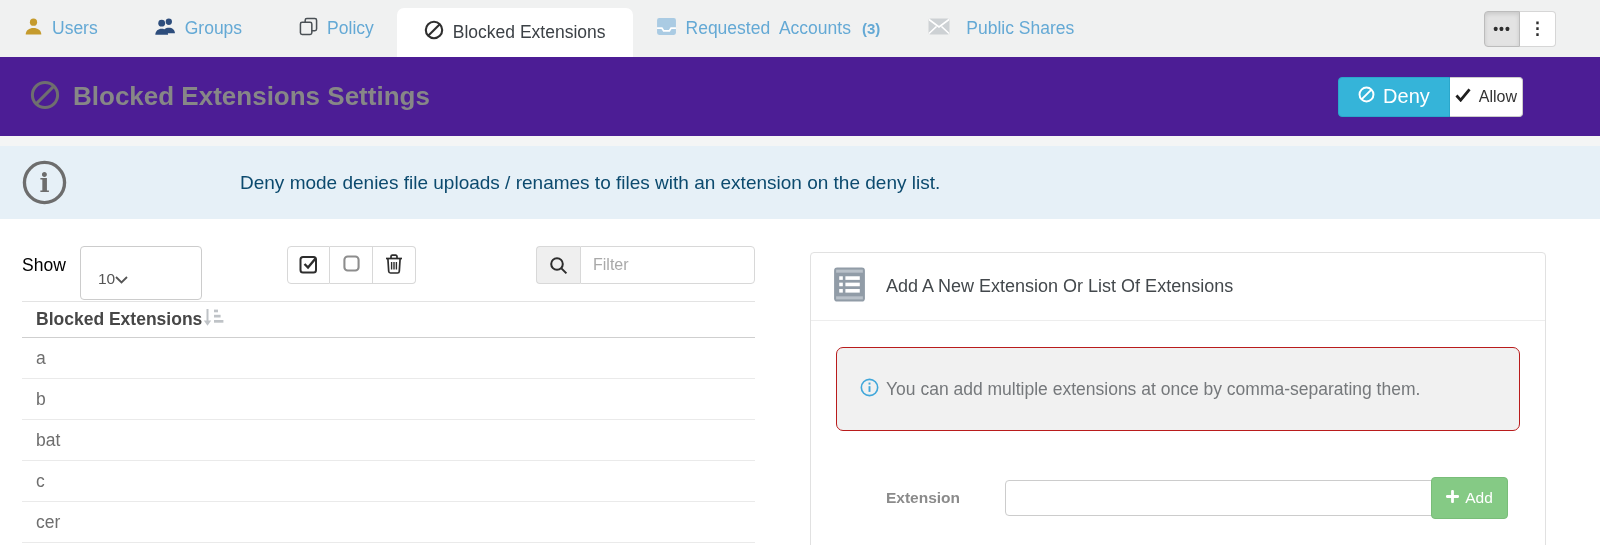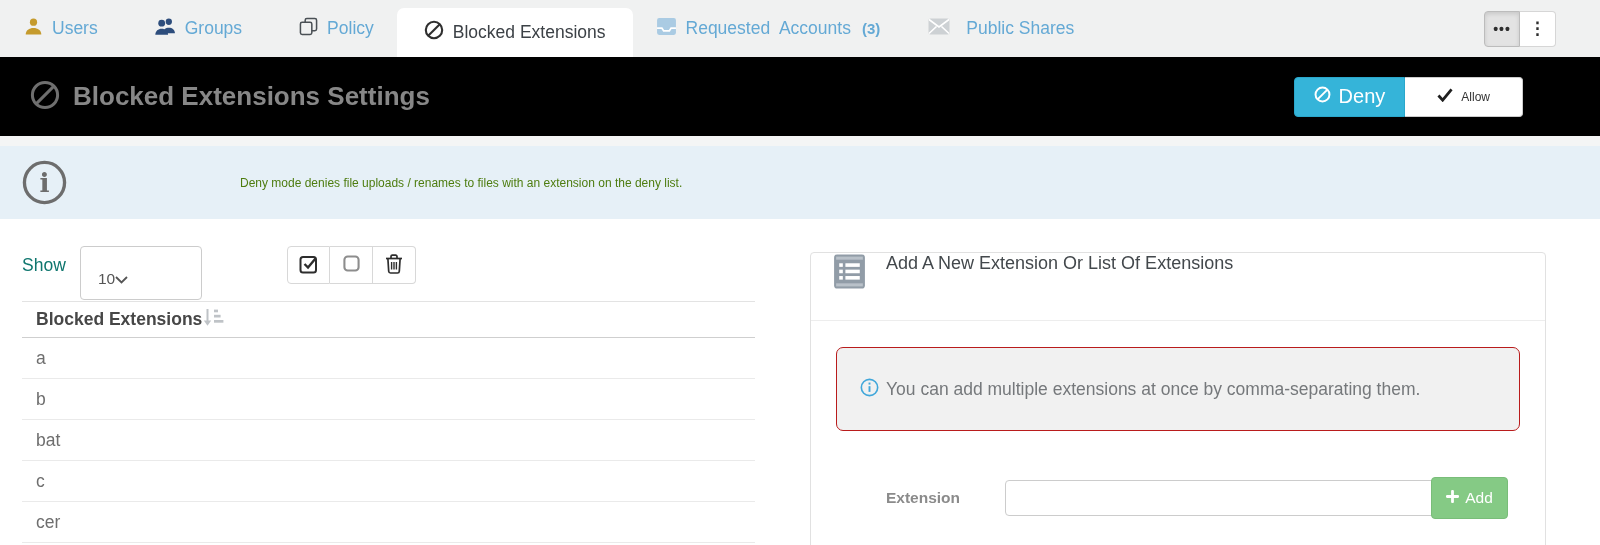--- a/index.html
+++ b/index.html
@@ -17,40 +17,40 @@
   .tab.active{background:#fff;border-radius:7px 7px 0 0;margin-top:8px;color:#3c4146;
               padding:0 27px;margin-left:4px;margin-right:4px;}
   .tab-actions{margin-left:auto;align-self:center;margin-right:44px;display:flex;}
   .mini-btn{width:36px;height:36px;display:flex;align-items:center;justify-content:center;
             font-size:14px;font-weight:bold;color:#2e2e2e;background:#fff;
             border:1px solid #d6d6d6;padding:0;cursor:pointer;letter-spacing:1px;}
   .mini-btn.pressed{background:#e3e3e3;border-color:#bcbcbc;border-radius:4px 0 0 4px;
                     box-shadow:inset 0 2px 4px rgba(0,0,0,.12);}
   .mini-btn.plain{border-left:none;border-radius:0 4px 4px 0;font-size:17px;letter-spacing:0;}
   
-  .header-band{position:absolute;top:57px;left:0;right:0;height:79px;background:#000000;
+  .header-band{position:absolute;top:57px;left:0;right:0;height:79px;background:#4c1d95;
                display:flex;align-items:center;padding:0 30px;}
   .page-title{font-size:26px;font-weight:bold;color:#878787;margin:0 0 0 13px;}
   .mode-group{margin-left:auto;display:flex;margin-right:47px;}
   .btn{display:flex;align-items:center;gap:8px;font-family:inherit;cursor:pointer;}
   .btn-deny{height:40px;padding:0 19px;background:#35b4d9;border:1px solid #2aa7cb;
             border-radius:4px 0 0 4px;color:#fff;font-size:20px;}
-  .btn-allow{height:40px;padding:0 32px;background:#fff;border:1px solid #ccc;border-left:none;
-             border-radius:0 4px 4px 0;color:#333;font-size:12px;}
+  .btn-allow{height:40px;padding:0 5px;background:#fff;border:1px solid #ccc;border-left:none;
+             border-radius:0 4px 4px 0;color:#333;font-size:16px;}
   
   .band-gap{position:absolute;top:136px;left:0;right:0;height:10px;background:#f4f5f5;}
   .banner{position:absolute;top:146px;left:0;right:0;height:73px;background:#e6f0f7;}
   .banner .big-info{position:absolute;left:21px;top:13px;}
   .banner .banner-text{position:absolute;left:240px;top:50%;transform:translateY(-50%);
-                       font-size:12px;color:#4d7c0f;}
+                       font-size:19px;color:#0c4a6e;}
   
   .left{position:absolute;left:22px;top:246px;width:733px;}
   .controls{position:relative;height:38px;}
   .show-label{position:absolute;left:0;top:50%;transform:translateY(-50%);
-              font-size:17.5px;color:#0f766e;}
+              font-size:17.5px;color:#000000;}
   .select{position:absolute;left:58px;width:122px;height:54px;background:#fff;
           border:1px solid #ccc;border-radius:4px;display:flex;align-items:center;
           padding:12px 13px 0 17px;font-size:15.5px;color:#555;cursor:pointer;}
   .select svg{margin-left:auto;}
   .btn-group{position:absolute;left:265px;top:0;height:38px;display:flex;}
   .tool-btn{width:43px;height:38px;background:#fff;border:1px solid #d8d8d8;
             display:flex;align-items:center;justify-content:center;padding:0;cursor:pointer;}
   .tool-btn+.tool-btn{border-left:none;}
   .tool-btn:first-child{border-radius:4px 0 0 4px;}
   .tool-btn:last-child{border-radius:0 4px 4px 0;}
@@ -63,21 +63,21 @@
   .table{margin-top:17px;}
   .thead{height:37px;display:flex;align-items:center;padding:0 14px;
          border-top:1px solid #e3e3e3;border-bottom:1px solid #cfcfcf;
          font-size:17.5px;font-weight:bold;color:#474747;}
   .thead svg{margin-left:auto;}
   .trow{height:41px;display:flex;align-items:center;padding:0 14px;
         border-bottom:1px solid #eaeaea;font-size:17.5px;color:#6e6e6e;cursor:pointer;}
   
   .card{position:absolute;left:810px;top:252px;width:736px;height:360px;background:#fff;
         border:1px solid #e1e1e1;border-radius:4px;}
-  .card-header{height:68px;display:flex;align-items:flex-start;padding:0 20px;
+  .card-header{height:68px;display:flex;align-items:center;padding:0 20px;
                border-bottom:1px solid #ededed;}
   .card-title{font-size:18px;color:#43484c;margin-left:18px;}
   .hint-box{margin:26px 25px 0 25px;height:84px;background:#f1f1f1;border:1px solid #b91c1c;
             border-radius:7px;display:flex;align-items:center;padding:0 23px;}
   .hint-box .hint-text{font-size:17.5px;color:#75787b;margin-left:7px;}
   .form-row{margin-top:46px;display:flex;align-items:center;padding-left:68px;}
   .field-label{width:88px;text-align:center;font-size:15.5px;font-weight:bold;color:#8b8b8b;}
   .input-group{display:flex;align-items:center;margin-left:38px;}
   .ext-input{width:428px;height:36px;border:1px solid #ccc;border-radius:4px 0 0 4px;
              padding:0 12px;font-size:15.5px;font-family:inherit;outline:none;}
@@ -202,20 +202,29 @@
           </button>
         <button class="tool-btn">
             <span><svg width="18" height="20" viewBox="0 0 18 20" fill="none" stroke="#2d2d2d" stroke-width="1.7">
                 <path d="M1 4.5h16"></path>
                 <path d="M6 4.2V2.4A1.3 1.3 0 0 1 7.3 1.1h3.4A1.3 1.3 0 0 1 12 2.4v1.8"></path>
                 <path d="M2.9 4.8l.8 12.5A1.8 1.8 0 0 0 5.5 19h7a1.8 1.8 0 0 0 1.8-1.7l.8-12.5"></path>
                 <path d="M6.6 8v7.5M9 8v7.5M11.4 8v7.5" stroke-width="1.4"></path>
               </svg></span>
           </button>
       </div>
+      <div class="filter-group">
+        <span class="addon">
+            <svg width="19" height="19" viewBox="0 0 19 19" fill="none" stroke="#2d2d2d" stroke-width="2">
+              <circle cx="8" cy="8" r="5.8"></circle>
+              <path d="M12.4 12.4l5 5"></path>
+            </svg>
+          </span>
+        <input class="filter-input" type="text" placeholder="Filter" style="">
+      </div>
     </div>
     <div class="table">
       <div class="thead">
         <span>Blocked Extensions</span>
         <span><svg width="22" height="19" viewBox="0 0 22 19" fill="#bfc3c7">
               <path d="M4.5 1h2v12h-2z"></path>
               <path d="M1.8 12.5h7.4L5.5 17.8z"></path>
               <rect x="12" y="1.6" width="4" height="2.7"></rect>
               <rect x="12" y="6.8" width="6.6" height="2.7"></rect>
               <rect x="12" y="12" width="9.4" height="2.7"></rect>

